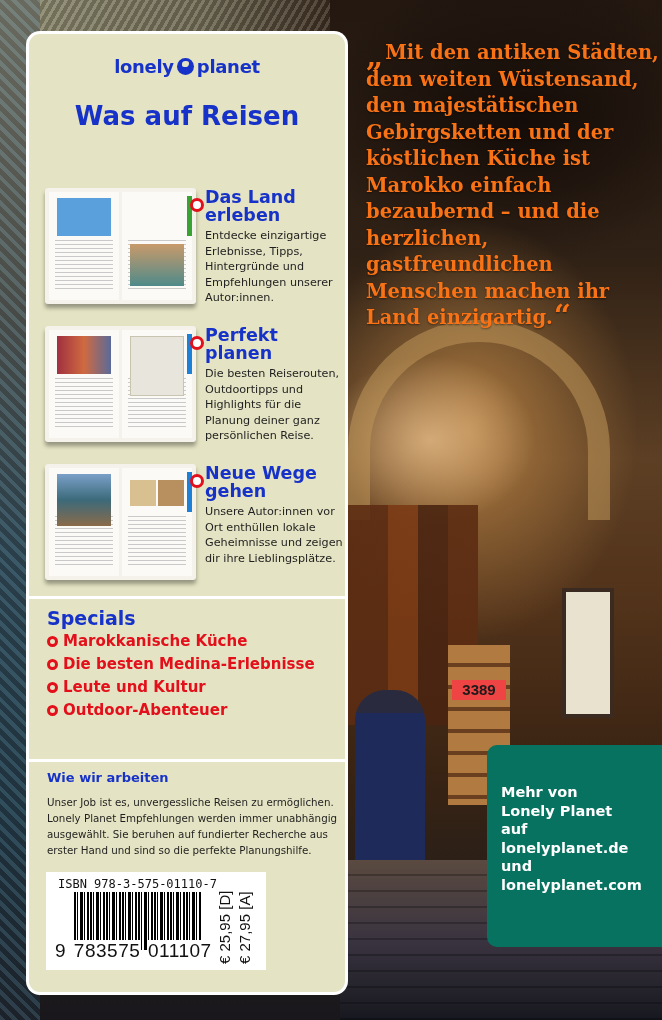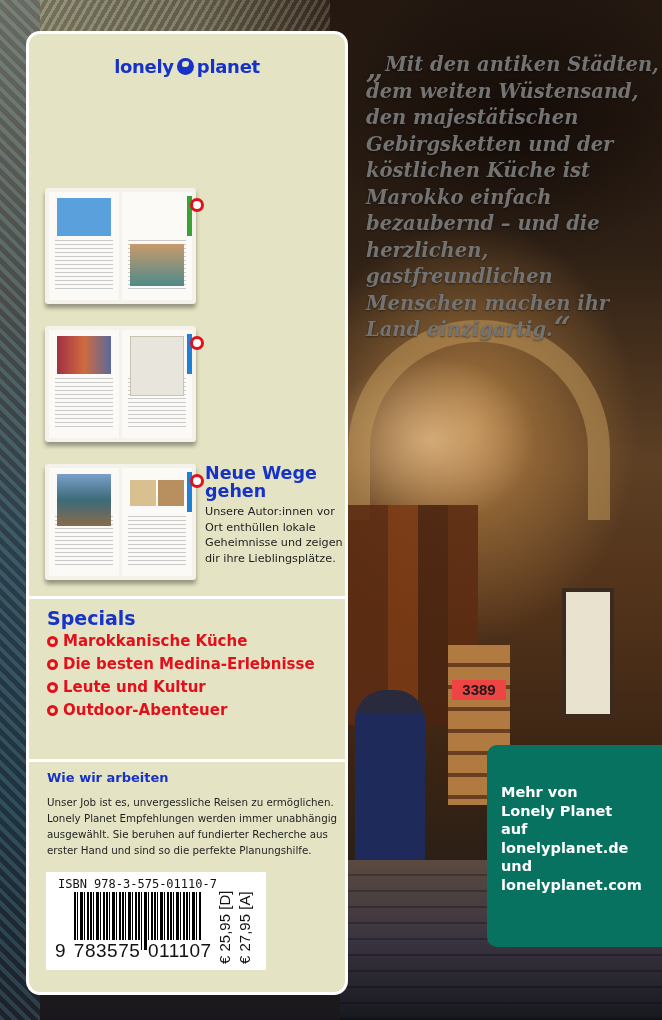--- a/index.html
+++ b/index.html
@@ -61,25 +61,24 @@
       repeating-linear-gradient(0deg, rgba(0,0,0,0.25) 0 2px, transparent 2px 16px),
       linear-gradient(180deg, #5a4a40 0%, #3a3440 50%, #17181f 100%);
   }
   .photo-sign {
     position: absolute; left: 562px; top: 588px; width: 52px; height: 130px;
     background: #e9e2cf; border: 4px solid #3a2a20;
   }
 
   
   .quote {
-    position: absolute; left: 366px; top: 52px; width: 296px;
+    position: absolute; left: 366px; top: 40px; width: 296px;
     font-family: "DejaVu Serif", serif; font-weight: bold;
-    font-size: 19.5px; line-height: 26.5px; color: #737373;
+    font-size: 19.5px; line-height: 26.5px; color: #f97316;
     text-shadow: 0 1px 2px rgba(0,0,0,0.45);
-    font-style: italic;
   }
   .quote .qmark { font-size: 30px; line-height: 10px; vertical-align: -8px; margin-right: 2px; }
   .quote .qmark-end { font-size: 30px; line-height: 10px; vertical-align: -2px; margin-left: 1px; }
 
   
   .panel {
     position: absolute; left: 26px; top: 31px; width: 322px; height: 964px;
     background: #ffffff; border-radius: 14px; padding: 3px;
   }
   .panel-inner {
@@ -206,45 +205,54 @@
   <span class="qmark">„</span><span>Mit den antiken Städten, dem weiten Wüstensand, den majestätischen Gebirgsketten und der köstlichen Küche ist Marokko einfach bezaubernd – und die herzlichen, gastfreundlichen Menschen machen ihr Land einzigartig.</span><span class="qmark-end">“</span>
 </div>
 
 <div class="panel">
   <div class="panel-inner">
     <div class="sec sec-top">
       <div class="logo">
         <span>lonely</span><span class="globe"></span><span>planet</span>
       </div>
       <div class="headline">
+        <div>Was auf Reisen</div>
       </div>
 
       <div class="feature" style="top:154px">
         <div class="book">
           <div class="page">
               <div class="img" style="background:#5aa0dc;"></div>
             </div>
           <div class="page">
             <div class="img" style="top:52px;height:42px;background:linear-gradient(180deg,#c89a6a,#4f8a8a);"></div>
             <div class="tab" style="background:#3aa235;"></div>
           </div>
           <span class="dot"></span>
         </div>
+        <div class="text">
+          <div class="title">Das Land erleben</div>
+          <div class="desc">Entdecke einzigartige Erlebnisse, Tipps, Hintergründe und Empfehlungen unserer Autor:innen.</div>
+        </div>
       </div>
 
       <div class="feature" style="top:292px">
         <div class="book">
           <div class="page">
               <div class="img" style="background:linear-gradient(90deg,#a03040,#d06a40,#5a6a9a);"></div>
             </div>
           <div class="page">
             <div class="img" style="height:60px;background:#e8e6dc;border:1px solid #c8c4b0;"></div>
             <div class="tab" style="background:#1e7fd6;"></div>
           </div>
           <span class="dot"></span>
+        </div>
+        <div class="text">
+          <div class="title">Perfekt planen</div>
+          <div class="desc">Die besten Reiserouten, Outdoortipps und Highlights für die Planung deiner ganz persönlichen Reise.</div>
         </div>
       </div>
 
       <div class="feature" style="top:430px">
         <div class="book">
           <div class="page">
               <div class="img" style="height:52px;background:linear-gradient(180deg,#7aa0c8,#3c6a7a,#8a6a4a);"></div>
             </div>
           <div class="page">
             <div class="img" style="top:12px;height:26px;background:linear-gradient(90deg,#d8c090 0 48%,transparent 48% 52%,#b89060 52%);"></div>

